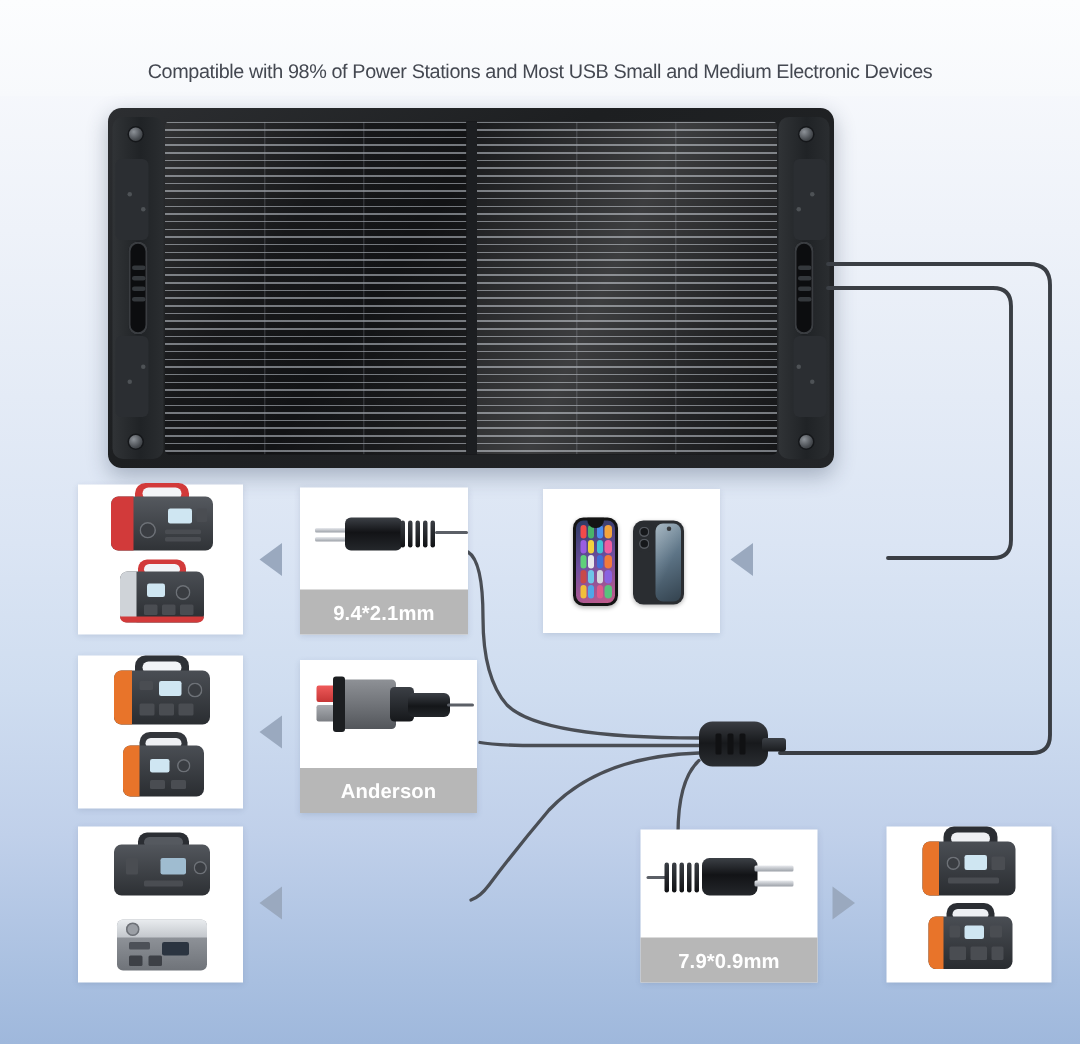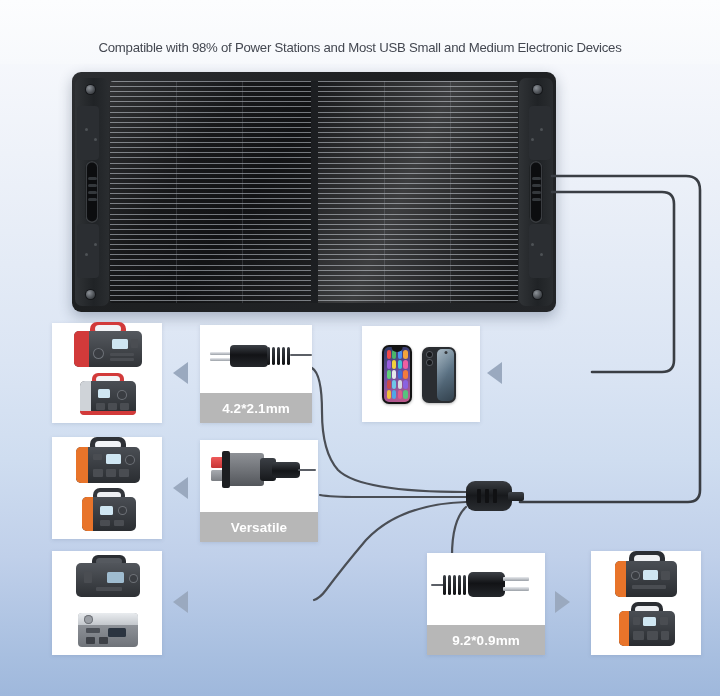--- a/index.html
+++ b/index.html
@@ -230,21 +230,21 @@
       <div class="strain" style="left:67px;top:22px;width:24px;height:18px;">
         <i style="left:0;"></i>
           <i style="left:5px;"></i>
           <i style="left:10px;"></i>
           <i style="left:15px;"></i>
           <i style="left:20px;"></i>
       </div>
       <div class="wire" style="left:90px;top:29px;width:22px;height:2.4px;"></div>
     </div>
     <div class="labelbar">
-      <span>4.2*2.1mm</span>
+      <span>9.4*2.1mm</span>
     </div>
   </div>
 
   <div class="card" style="left:362px;top:326px;width:118px;height:96px;">
     <div class="phone" style="left:20px;top:19px;width:30px;height:59px;background:#141414;
          box-shadow:0 1px 3px rgba(0,0,0,.3);">
       <div class="notch"></div>
       <div class="scr" style="background:linear-gradient(160deg,#2b3a62,#6f4fa0 50%,#c45b8a);">
         <div class="ios-grid">
           <i style="background:#f24a4a"></i>
@@ -318,21 +318,21 @@
       <div class="tip-gray" style="left:11px;top:30px;width:17px;height:11px;"></div>
       <div class="shell-gray" style="left:26px;top:13px;width:38px;height:33px;border-radius:3px;"></div>
       <div style="position:absolute;left:22px;top:11px;width:8px;height:37px;border-radius:2px;background:#1c1e21;"></div>
       <div style="position:absolute;left:60px;top:18px;width:16px;height:23px;border-radius:3px;
            background:linear-gradient(to bottom,#3b3f45,#16181b);"></div>
       <div style="position:absolute;left:72px;top:22px;width:28px;height:16px;border-radius:4px;
            background:linear-gradient(to bottom,#3b3f45,#141619 55%,#23262a);"></div>
       <div class="wire" style="left:98px;top:29px;width:18px;height:2.2px;"></div>
     </div>
     <div class="labelbar">
-      <span>Versatile</span>
+      <span>Anderson</span>
     </div>
   </div>
 
   <div class="card" style="left:52px;top:551px;width:110px;height:104px;">
     <div class="ps" style="left:24px;top:12px;width:64px;height:34px;">
       <div class="grip" style="left:16px;top:-8px;width:34px;height:12px;background:#2b2e33;border-radius:6px 6px 0 0;"></div>
       <div class="grip" style="left:20px;top:-5px;width:26px;height:7px;background:#55595f;border-radius:4px;"></div>
       <div class="body" style="background:linear-gradient(to bottom,#52565c,#2d3034);"></div>
       <div class="scrn" style="left:31px;top:9px;width:17px;height:11px;background:#9fbcd0;"></div>
       <div class="knob" style="left:53px;top:11px;width:9px;height:9px;"></div>
@@ -360,21 +360,21 @@
           <i style="left:5px;"></i>
           <i style="left:10px;"></i>
           <i style="left:15px;"></i>
           <i style="left:20px;"></i>
       </div>
       <div class="barrel" style="left:41px;top:19px;width:37px;height:25px;border-radius:5px;"></div>
       <div class="pin" style="left:76px;top:24px;width:26px;height:4px;"></div>
       <div class="pin" style="left:76px;top:34px;width:26px;height:4px;"></div>
     </div>
     <div class="labelbar">
-      <span>9.2*0.9mm</span>
+      <span>7.9*0.9mm</span>
     </div>
   </div>
   <div class="arrow-right" style="left:555px;top:591px;"></div>
 
   <div class="card" style="left:591px;top:551px;width:110px;height:104px;">
     <div class="ps" style="left:24px;top:10px;width:62px;height:36px;">
       <div class="grip" style="left:14px;top:-10px;width:36px;height:14px;background:#2b2e33;border-radius:7px 7px 0 0;"></div>
       <div class="grip" style="left:19px;top:-6px;width:26px;height:8px;background:#eef0f3;border-radius:4px;"></div>
       <div class="body" style="background:linear-gradient(to bottom,#4a4e54,#2a2d31);"></div>
       <div class="face" style="left:0;top:0;width:11px;height:36px;background:#e8742a;border-radius:5px 0 0 5px;"></div>

